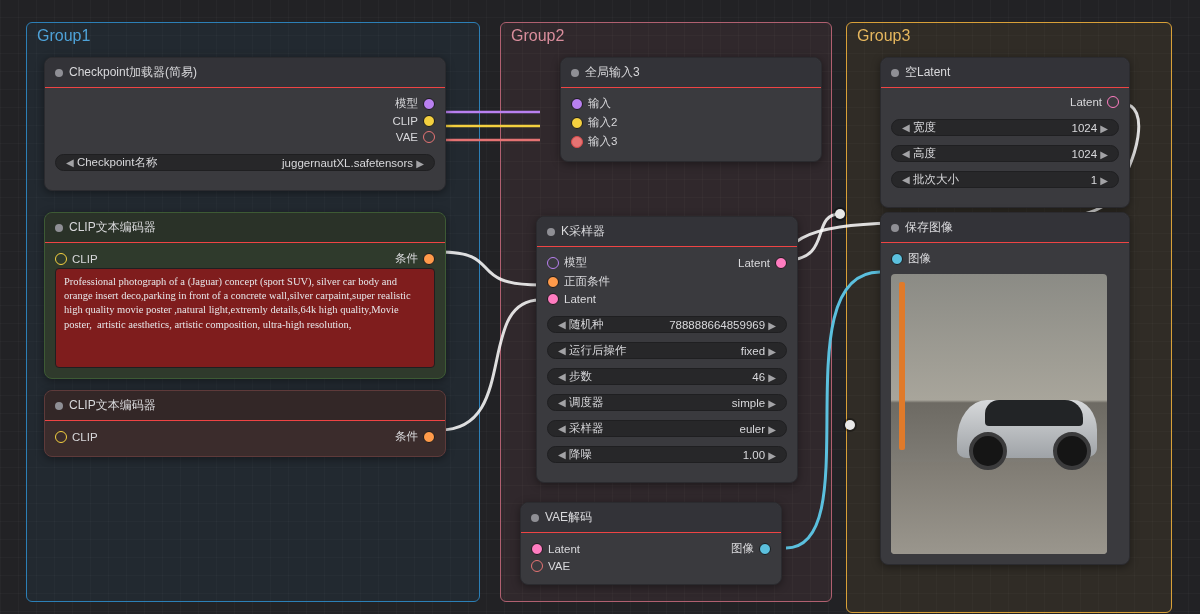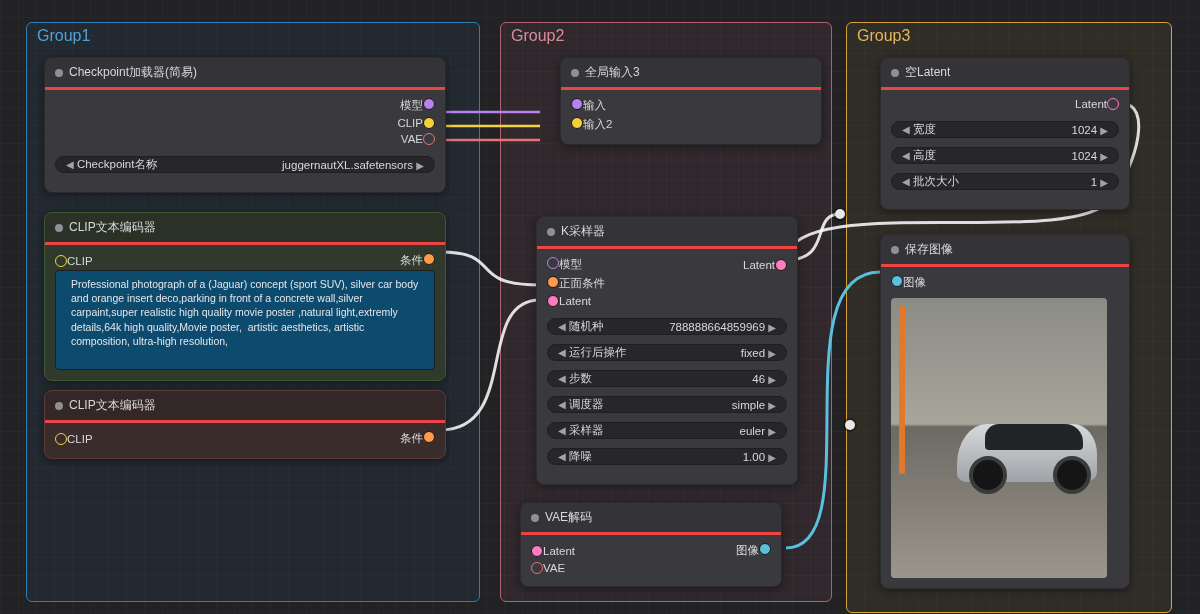--- a/index.html
+++ b/index.html
@@ -7,32 +7,32 @@
   #canvas{position:relative;width:1200px;height:614px;background:
     linear-gradient(0deg,rgba(255,255,255,.025) 1px,transparent 1px),
     linear-gradient(90deg,rgba(255,255,255,.025) 1px,transparent 1px);
     background-size:18px 18px;background-color:var(--bg);overflow:hidden}
   svg#edges{position:absolute;inset:0;pointer-events:none}
 
   .group{position:absolute;border-radius:6px;border:1.5px solid;background:rgba(70,70,75,.12)}
   .group-title{position:absolute;top:4px;left:10px;font-size:16px;font-weight:500}
 
   .node{position:absolute;background:var(--node);border-radius:8px;box-shadow:0 2px 8px rgba(0,0,0,.4);border:1px solid #2b2b2f}
-  .node-header{display:flex;align-items:center;gap:6px;padding:6px 10px;background:var(--node-head);border-radius:8px 8px 0 0;border-bottom:3px solid #ef4444}
+  .node-header{display:flex;align-items:center;gap:6px;padding:6px 10px;background:var(--node-head);border-radius:8px 8px 0 0;border-bottom:1px solid #ef4444}
   .status{width:8px;height:8px;border-radius:50%;background:var(--dot)}
   .node-body{padding:6px 10px 10px}
   .row{display:flex;justify-content:space-between;align-items:center;gap:8px;padding:2px 0;font-size:11.5px}
-  .row .left,.row .right{display:flex;align-items:flex-start;}
+  .row .left,.row .right{display:flex;align-items:center;gap:5px}
   .port{width:10px;height:10px;border-radius:50%;border:1.5px solid #1a1a1c;flex:none}
   .port.hollow{background:transparent}
   .c-purple{background:#b980f0}.c-yellow{background:#f4d03f}.c-red{background:#e57373;border-color:#d94b4b}.c-orange{background:#ff9a4a}.c-pink{background:#ff7cc0}.c-cyan{background:#5bc0de}
   .ring-purple{border-color:#b980f0}.ring-yellow{border-color:#f4d03f}.ring-red{border-color:#e57373}.ring-pink{border-color:#ff7cc0}
   .pill{display:flex;justify-content:space-between;align-items:center;background:var(--pill);border-radius:14px;padding:0 10px;margin:9px 0;font-size:11.5px;border:1px solid #1f1f21}
   .pill .tri{opacity:.7;font-size:10px}
-  .textarea{background:#0c4a6e;border:1px solid #1f1f21;border-radius:4px;padding:6px 15px;font-family:Liberation Sans, sans-serif;font-size:10.5px;line-height:1.35;color:#e6e6e9;white-space:pre-wrap;word-break:break-word}
+  .textarea{background:#7f1d1d;border:1px solid #1f1f21;border-radius:4px;padding:6px 8px;font-family:Liberation Serif, serif;font-size:10.5px;line-height:1.35;color:#e6e6e9;white-space:pre-wrap;word-break:break-word}
   .img-slot{margin-top:6px;width:216px;height:280px;border-radius:4px;position:relative;overflow:hidden;background:linear-gradient(180deg,#8b8b85 0%,#a8a59b 45%,#6d6a63 46%,#9a9790 100%)}
   .img-slot .bar{position:absolute;left:8px;top:8px;width:6px;height:168px;background:#e07a2a;border-radius:2px}
   .img-slot .carbody{position:absolute;right:10px;bottom:96px;width:140px;height:58px;background:linear-gradient(180deg,#d7d9db,#9fa3a7);border-radius:30px 24px 12px 10px/40px 30px 10px 8px}
   .img-slot .window{position:absolute;right:24px;bottom:128px;width:98px;height:26px;background:#222426;border-radius:14px 18px 4px 4px}
   .img-slot .wheel{position:absolute;width:30px;height:30px;background:#151515;border:4px solid #3b3b3c;border-radius:50%}
   .img-slot .wheel.w1{right:16px;bottom:84px}.img-slot .wheel.w2{right:100px;bottom:84px}
   .img-slot .floor{position:absolute;left:0;right:0;bottom:0;height:92px;background:linear-gradient(180deg,#7f7b73,#9a968d)}
 
   .node.green{background:#2f3a2c;border-color:#3d5a34}
   .node.maroon{background:#3b2c2c;border-color:#5e3a3a}
@@ -153,20 +153,27 @@
           </span>
           <span></span>
         </div>
       <div class="row">
           <span class="left">
             <span class="port c-yellow"></span>
             <span>输入2</span>
           </span>
           <span></span>
         </div>
+      <div class="row">
+          <span class="left">
+            <span class="port c-red"></span>
+            <span>输入3</span>
+          </span>
+          <span></span>
+        </div>
     </div>
   </div>
 
   <div class="node" style="left:536px;top:216px;width:260px">
     <div class="node-header">
         <span class="status"></span>
         <span>K采样器</span>
       </div>
     <div class="node-body">
       <div class="row">
@@ -268,21 +275,21 @@
             <span>1024 <span class="tri">▶</span></span>
           </div>
           <div class="pill">
             <span><span class="tri">◀</span> 批次大小</span>
             <span>1 <span class="tri">▶</span></span>
           </div>
         </div>
     </div>
   </div>
 
-  <div class="node" style="left:880px;top:234px;width:248px">
+  <div class="node" style="left:880px;top:212px;width:248px">
     <div class="node-header">
         <span class="status"></span>
         <span>保存图像</span>
       </div>
     <div class="node-body">
       <div class="row">
           <span class="left">
             <span class="port c-cyan"></span>
             <span>图像</span>
           </span>

